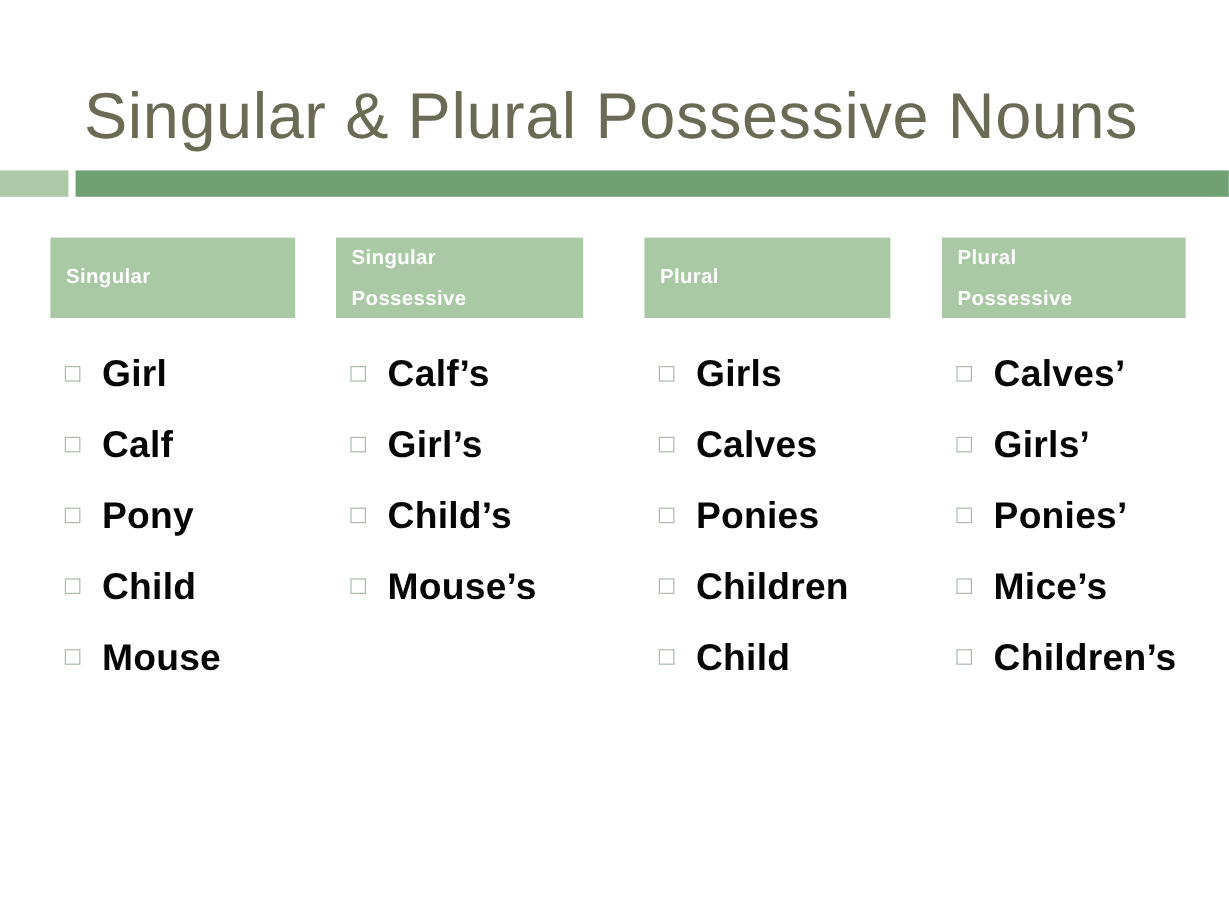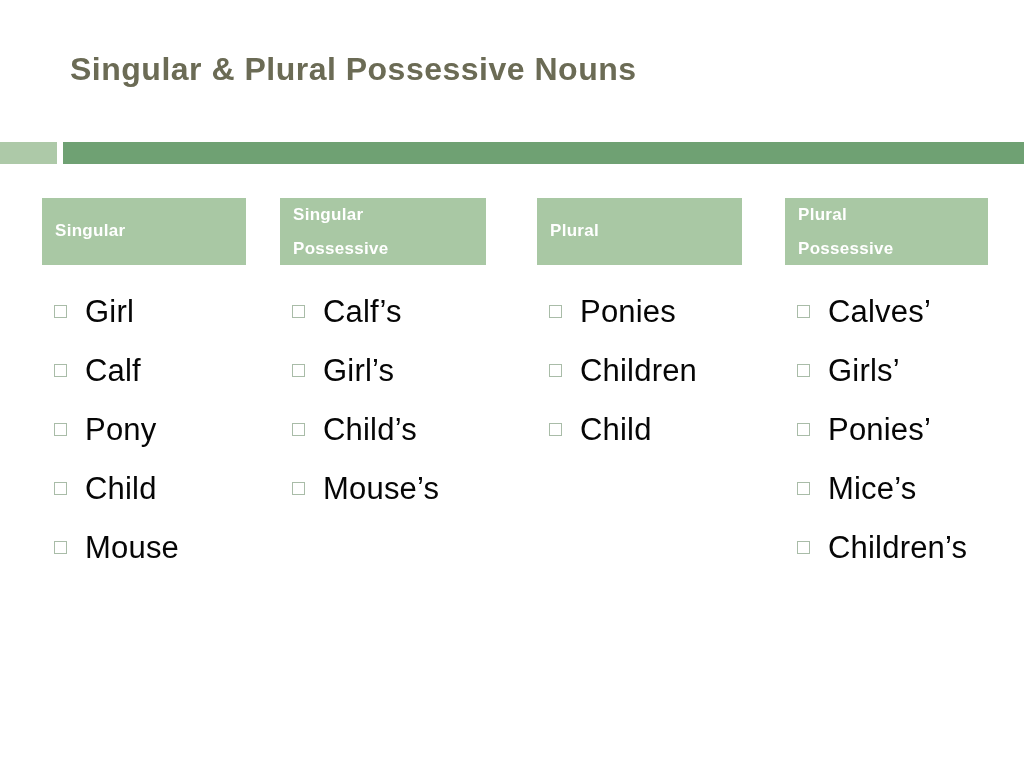--- a/index.html
+++ b/index.html
@@ -12,24 +12,24 @@
     background: #ffffff;
     font-family: "Liberation Sans", sans-serif;
     overflow: hidden;
     position: relative;
   }
 
   
   #slide-title {
     position: absolute;
     left: 70px;
-    top: 52px;
+    top: 68px;
     width: 900px;
-    font-size: 32px;
-    font-weight: 700;
+    font-size: 54px;
+    font-weight: 400;
     letter-spacing: 0.5px;
     color: #6b6b55;
     white-space: nowrap;
     line-height: 1.1;
   }
 
   
   #title-divider {
     position: absolute;
     left: 0;
@@ -109,21 +109,21 @@
     height: 13px;
     border: 1.5px solid #a9bca8;
     box-sizing: border-box;
     background: transparent;
     flex: 0 0 auto;
     margin-left: 12px;
     margin-right: 18px;
   }
   .item-label {
     font-size: 31px;
-    font-weight: 400;
+    font-weight: 700;
     color: #060606;
     line-height: 1;
     letter-spacing: 0.2px;
     white-space: nowrap;
   }
 </style>
 </head>
 <body>
 
 <div id="slide-title">Singular &amp; Plural Possessive Nouns</div>
@@ -188,20 +188,28 @@
     </ul>
   </div>
 
   <div class="column" data-col="2">
     <div class="column-header">
       <div class="hdr-line">Plural</div>
     </div>
     <ul class="item-list">
       <li class="item-row">
         <span class="bullet-square"></span>
+        <span class="item-label">Girls</span>
+      </li>
+      <li class="item-row">
+        <span class="bullet-square"></span>
+        <span class="item-label">Calves</span>
+      </li>
+      <li class="item-row">
+        <span class="bullet-square"></span>
         <span class="item-label">Ponies</span>
       </li>
       <li class="item-row">
         <span class="bullet-square"></span>
         <span class="item-label">Children</span>
       </li>
       <li class="item-row">
         <span class="bullet-square"></span>
         <span class="item-label">Child</span>
       </li>

